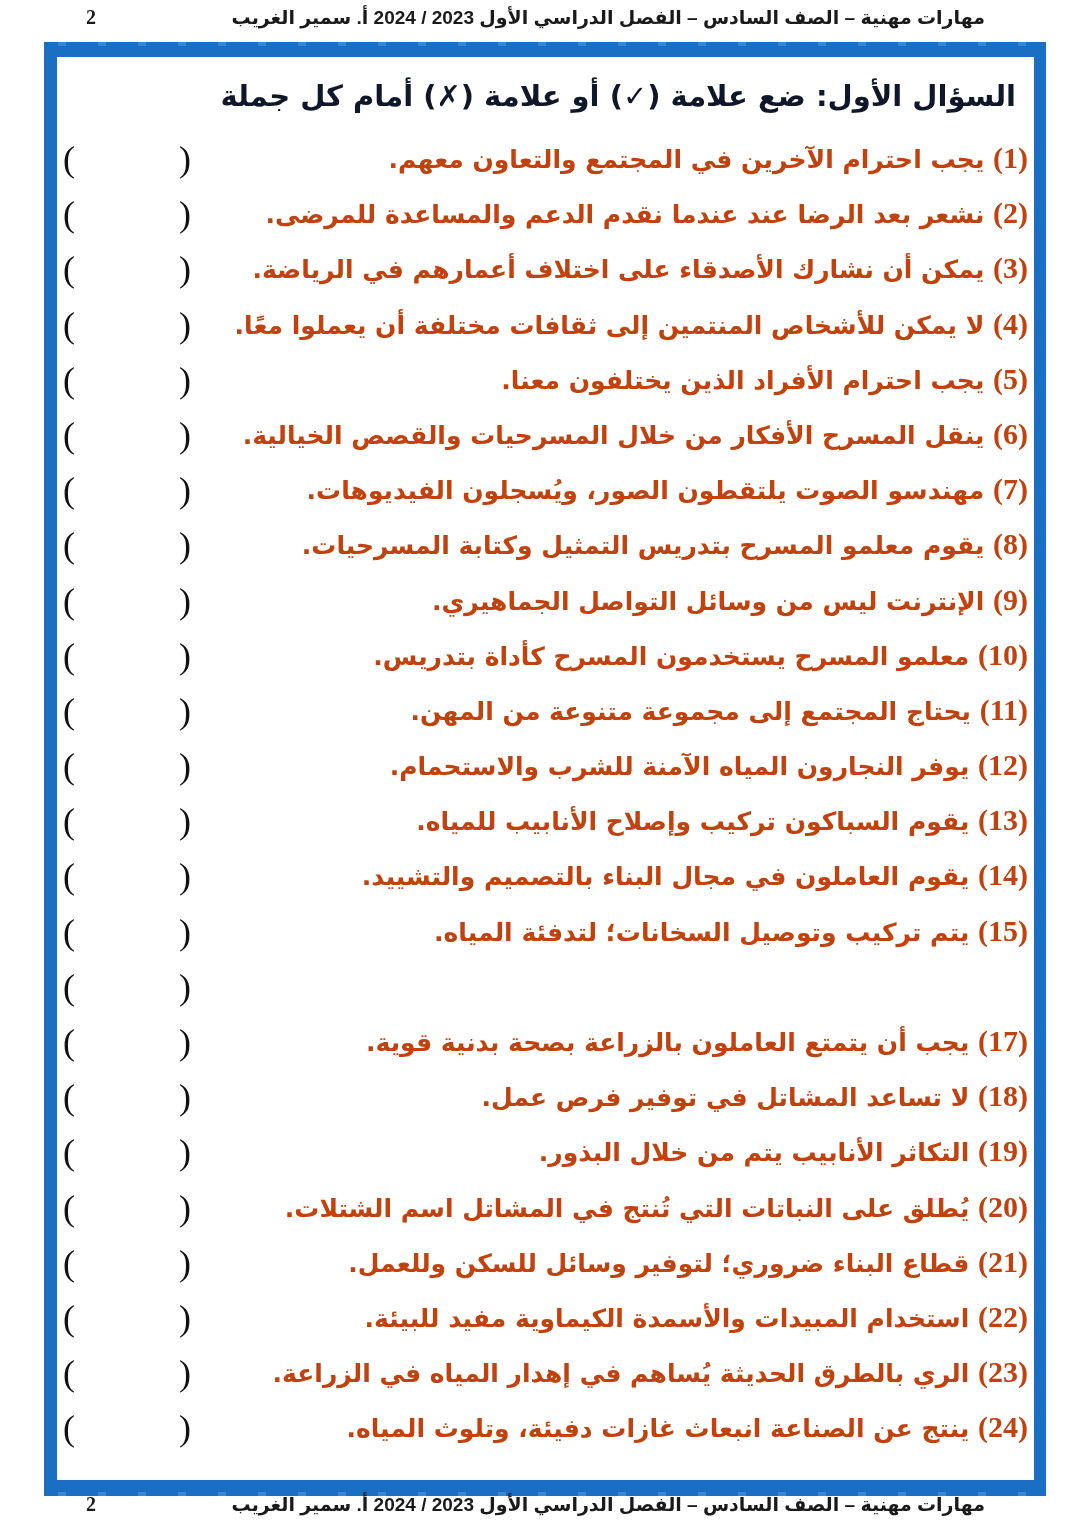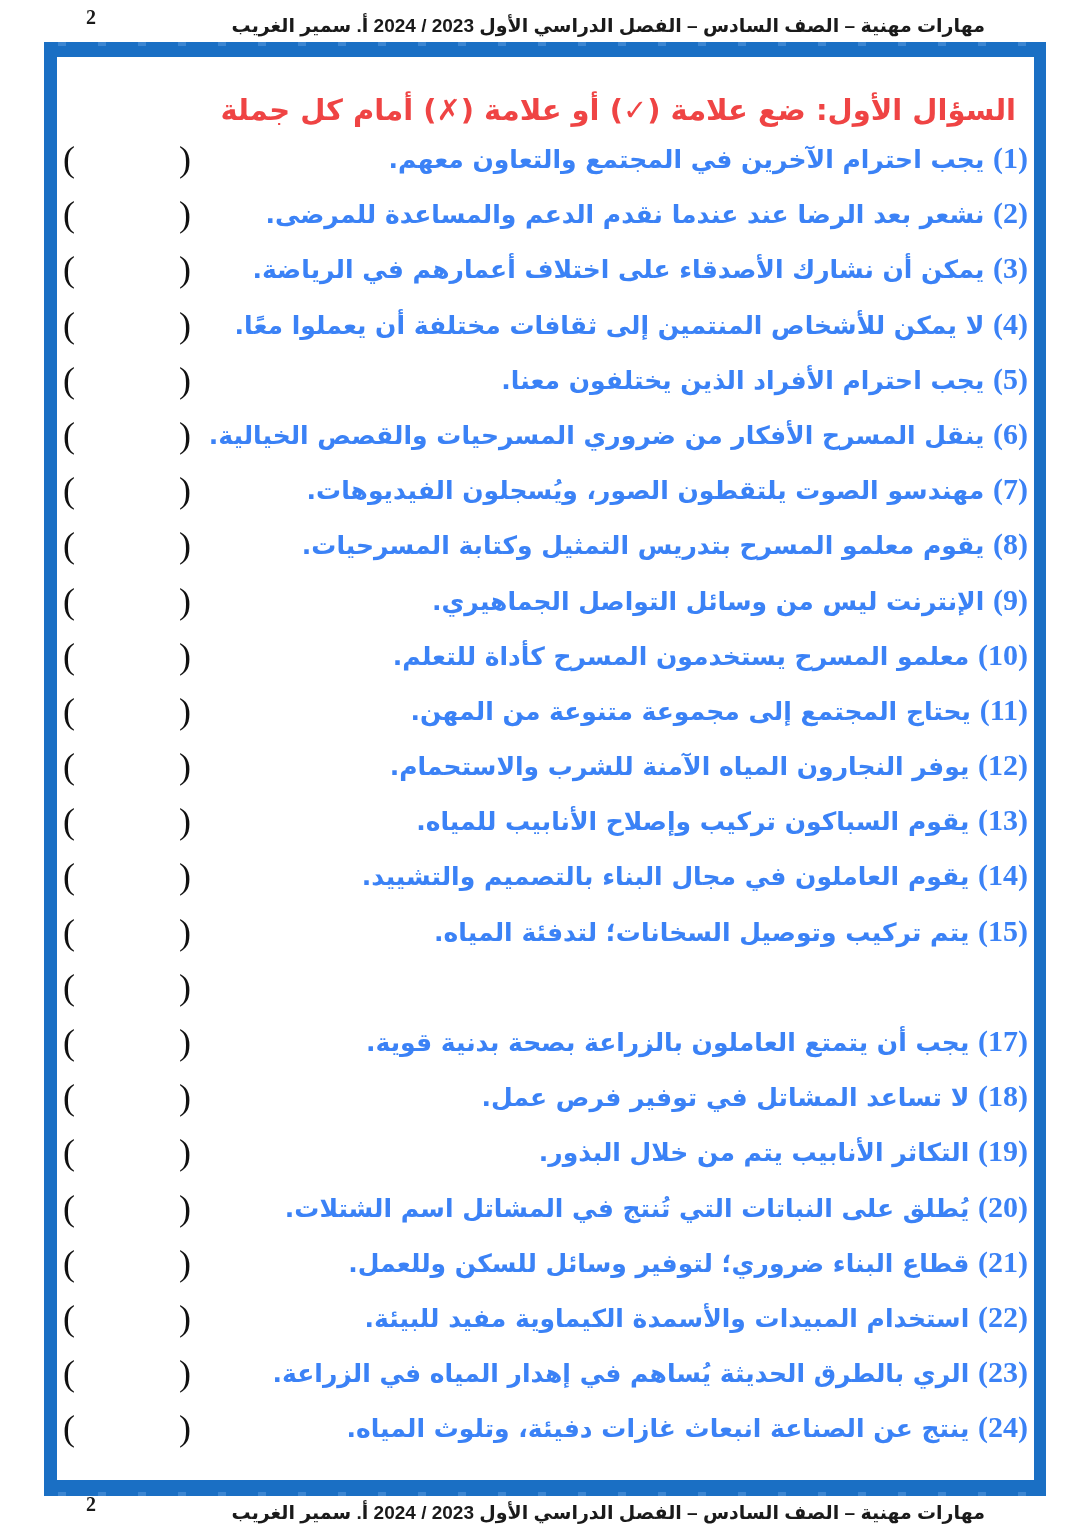--- a/index.html
+++ b/index.html
@@ -8,46 +8,46 @@
     font-family: "DejaVu Sans", "Liberation Sans", sans-serif;
     color: #111;
   }
   .page-header, .page-footer {
     position: absolute; left: 0; width: 1080px; height: 32px;
     direction: rtl; font-weight: bold; font-size: 19px; color: #1a1a1a;
     font-family: "Liberation Sans", "DejaVu Sans", sans-serif;
   }
   .page-header { top: 2px; }
   .page-footer { top: 1489px; }
-  .hdr-text { position: absolute; right: 95px; top: 12px; white-space: nowrap; }
+  .hdr-text { position: absolute; right: 95px; top: 4px; white-space: nowrap; }
   .hdr-page { position: absolute; left: 86px; top: 4px; font-size: 20px; font-family: "Liberation Serif", serif; }
   .frame {
     position: absolute; left: 44px; top: 44px; width: 977px; height: 1423px;
     border-style: solid; border-color: #1a6fc4;
     border-width: 13px 12px 13px 13px;
     background: #ffffff;
   }
   .frame-edge-top, .frame-edge-bottom {
     position: absolute; left: -13px; right: -12px; height: 4px;
     background: repeating-linear-gradient(90deg, #1a6fc4 0 14px, #3c86d2 14px 22px, #1a6fc4 22px 40px);
   }
   .frame-edge-top { top: -15px; }
   .frame-edge-bottom { bottom: -16px; }
   .question-title {
-    position: absolute; right: 18px; top: 36px; direction: rtl;
-    color: #ef4444; font-weight: bold; font-size: 29px; white-space: nowrap;
+    position: absolute; right: 18px; top: 22px; direction: rtl;
+    color: #0f172a; font-weight: bold; font-size: 29px; white-space: nowrap;
     font-family: "DejaVu Sans", sans-serif;
   }
   .items { position: absolute; left: 0; right: 0; top: 76px; }
   .item {
     position: relative; height: 55.2px; direction: rtl;
   }
   .item-text {
     position: absolute; right: 6px; top: 8px; white-space: nowrap;
-    font-weight: bold; font-size: 25px; color: #3b82f6;
+    font-weight: bold; font-size: 25px; color: #c2410c;
     font-family: "DejaVu Sans", sans-serif;
   }
   .item-num { font-family: "Liberation Serif", serif; font-size: 30px; font-weight: bold; }
   .answer-box {
     position: absolute; left: 6px; top: 4px; width: 128px; height: 44px;
     direction: ltr;
   }
   .paren {
     position: absolute; top: 0; font-family: "Liberation Serif", serif;
     font-size: 36px; color: #111; line-height: 44px;
@@ -99,21 +99,21 @@
         </div>
       </div>
       <div class="item">
         <div class="item-text"><span class="item-num">(5)</span> <span>يجب احترام الأفراد الذين يختلفون معنا.</span></div>
         <div class="answer-box">
           <span class="paren paren-open">(</span>
           <span class="paren paren-close">)</span>
         </div>
       </div>
       <div class="item">
-        <div class="item-text"><span class="item-num">(6)</span> <span>ينقل المسرح الأفكار من ضروري المسرحيات والقصص الخيالية.</span></div>
+        <div class="item-text"><span class="item-num">(6)</span> <span>ينقل المسرح الأفكار من خلال المسرحيات والقصص الخيالية.</span></div>
         <div class="answer-box">
           <span class="paren paren-open">(</span>
           <span class="paren paren-close">)</span>
         </div>
       </div>
       <div class="item">
         <div class="item-text"><span class="item-num">(7)</span> <span>مهندسو الصوت يلتقطون الصور، ويُسجلون الفيديوهات.</span></div>
         <div class="answer-box">
           <span class="paren paren-open">(</span>
           <span class="paren paren-close">)</span>
@@ -127,21 +127,21 @@
         </div>
       </div>
       <div class="item">
         <div class="item-text"><span class="item-num">(9)</span> <span>الإنترنت ليس من وسائل التواصل الجماهيري.</span></div>
         <div class="answer-box">
           <span class="paren paren-open">(</span>
           <span class="paren paren-close">)</span>
         </div>
       </div>
       <div class="item">
-        <div class="item-text"><span class="item-num">(10)</span> <span>معلمو المسرح يستخدمون المسرح كأداة للتعلم.</span></div>
+        <div class="item-text"><span class="item-num">(10)</span> <span>معلمو المسرح يستخدمون المسرح كأداة بتدريس.</span></div>
         <div class="answer-box">
           <span class="paren paren-open">(</span>
           <span class="paren paren-close">)</span>
         </div>
       </div>
       <div class="item">
         <div class="item-text"><span class="item-num">(11)</span> <span>يحتاج المجتمع إلى مجموعة متنوعة من المهن.</span></div>
         <div class="answer-box">
           <span class="paren paren-open">(</span>
           <span class="paren paren-close">)</span>

